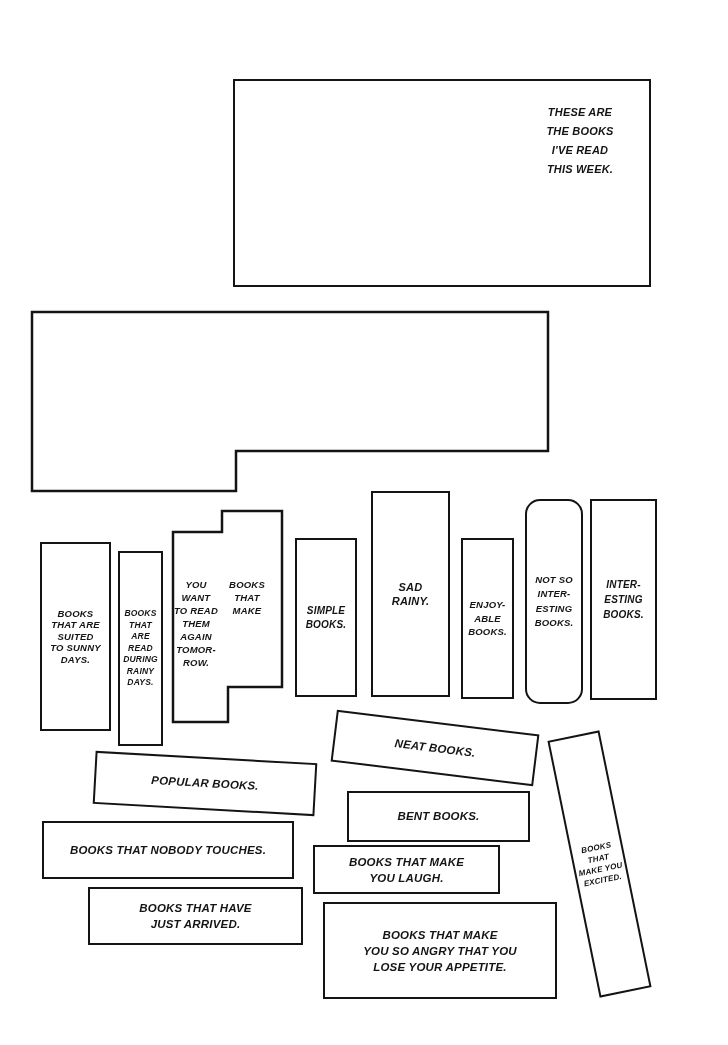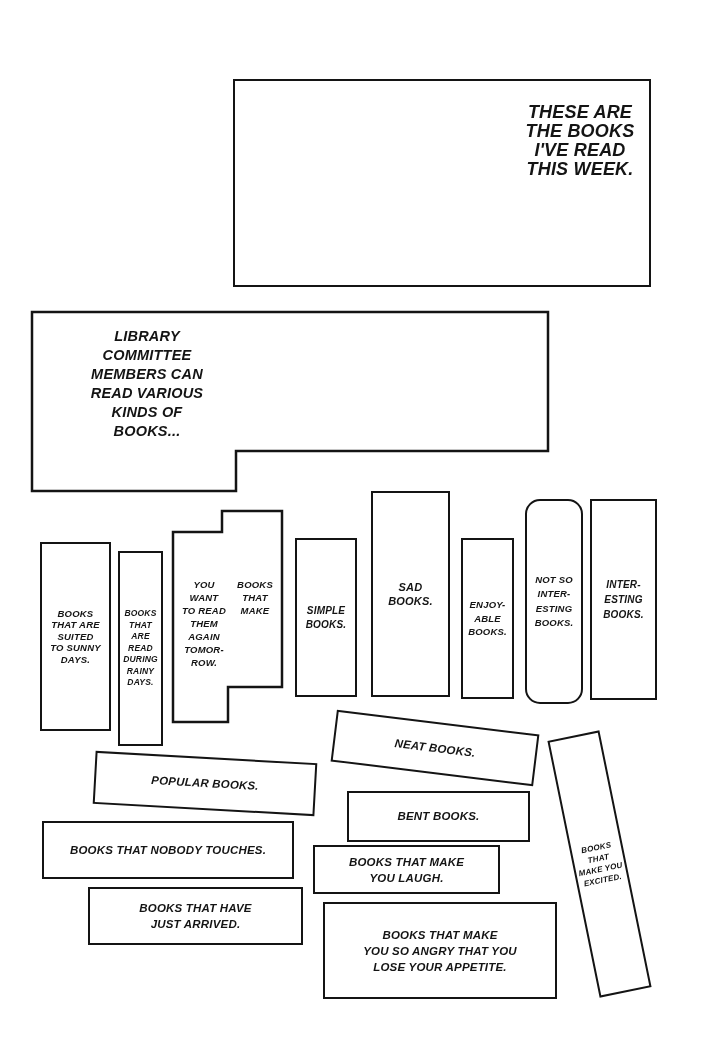--- a/index.html
+++ b/index.html
@@ -47,34 +47,28 @@
     align-items: flex-start;
     justify-content: center;
   }
 </style>
 </head>
 <body>
 
 <div class="page">
 
   <div class="panel" style="left:233px; top:79px; width:418px; height:208px;"></div>
-  <div class="label abs" style="left:505px; top:103px; width:150px; font-size:18px; line-height:19px;">THESE ARE
+  <div class="label abs" style="left:505px; top:103px; width:150px; font-size:11px; line-height:19px;">THESE ARE
 THE BOOKS
 I'VE READ
 THIS WEEK.</div>
 
   <svg class="shape" style="left:30px; top:310px;" width="521" height="184" viewBox="0 0 521 184">
     <polygon points="2,2 518,2 518,141 206,141 206,181 2,181" fill="#ffffff" stroke="#141414" stroke-width="2.5" stroke-linejoin="miter"></polygon>
   </svg>
-  <div class="label abs" style="left:72px; top:327px; width:150px; font-size:14.5px; line-height:19px;">LIBRARY
-COMMITTEE
-MEMBERS CAN
-READ VARIOUS
-KINDS OF
-BOOKS...</div>
 
   <div class="book" style="left:40px; top:542px; width:71px; height:189px;">
     <div class="label" style="font-size:9.5px; line-height:11.5px;">BOOKS
 THAT ARE
 SUITED
 TO SUNNY
 DAYS.</div>
   </div>
 
   <div class="book" style="left:118px; top:551px; width:45px; height:195px;">
@@ -83,41 +77,41 @@
 ARE
 READ
 DURING
 RAINY
 DAYS.</div>
   </div>
 
   <svg class="shape" style="left:171px; top:509px;" width="113" height="216" viewBox="0 0 113 216">
     <polygon points="2,23 51,23 51,2 111,2 111,178 57,178 57,213 2,213" fill="#ffffff" stroke="#141414" stroke-width="2.5" stroke-linejoin="miter"></polygon>
   </svg>
-  <div class="cols" style="left:176px; top:578px; width:102px;">
+  <div class="cols" style="left:168px; top:578px; width:102px;">
     <div class="label" style="width:56px; font-size:9.5px; line-height:13px;">YOU
 WANT
 TO READ
 THEM
 AGAIN
 TOMOR-
 ROW.</div>
     <div class="label" style="width:46px; font-size:9.5px; line-height:13px;">BOOKS
 THAT
 MAKE</div>
   </div>
 
   <div class="book" style="left:295px; top:538px; width:62px; height:159px;">
     <div class="label" style="font-size:10px; line-height:13.5px;">SIMPLE
 BOOKS.</div>
   </div>
 
   <div class="book" style="left:371px; top:491px; width:79px; height:206px;">
     <div class="label" style="font-size:11px; line-height:14.5px;">SAD
-BOOKS.</div>
+RAINY.</div>
   </div>
 
   <div class="book" style="left:461px; top:538px; width:53px; height:161px;">
     <div class="label" style="font-size:9.5px; line-height:13.5px;">ENJOY-
 ABLE
 BOOKS.</div>
   </div>
 
   <div class="book" style="left:525px; top:499px; width:58px; height:205px;border-radius:15px;">
     <div class="label" style="font-size:9.5px; line-height:14.5px;">NOT SO

